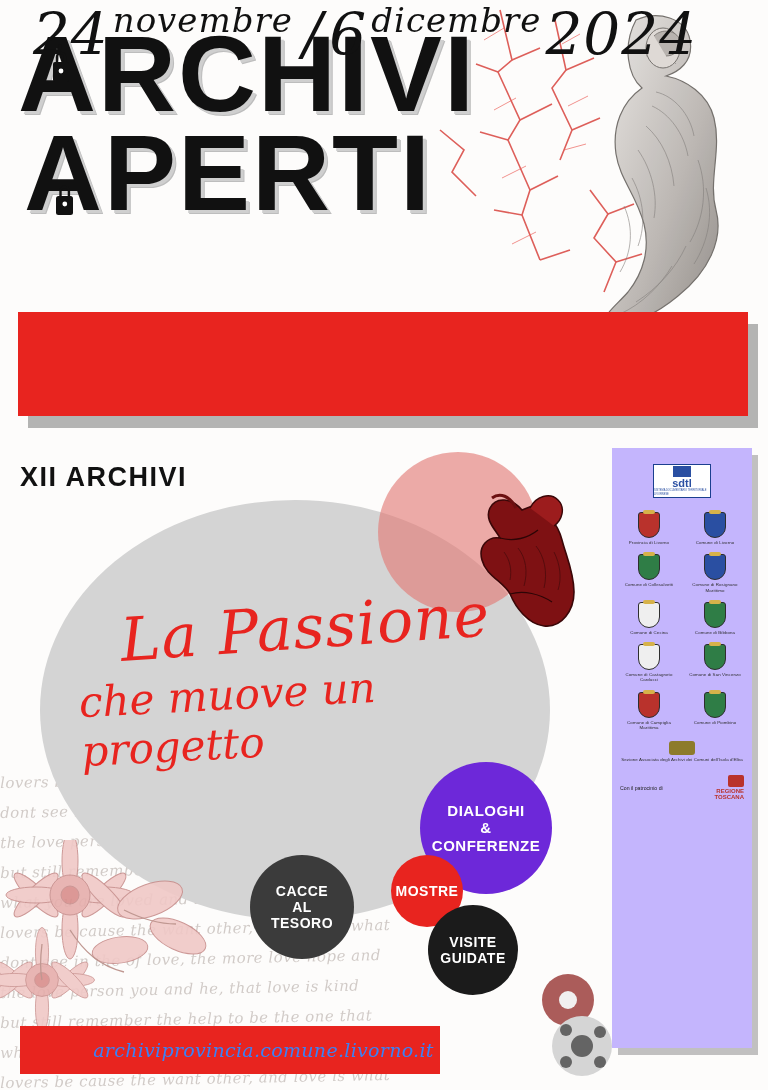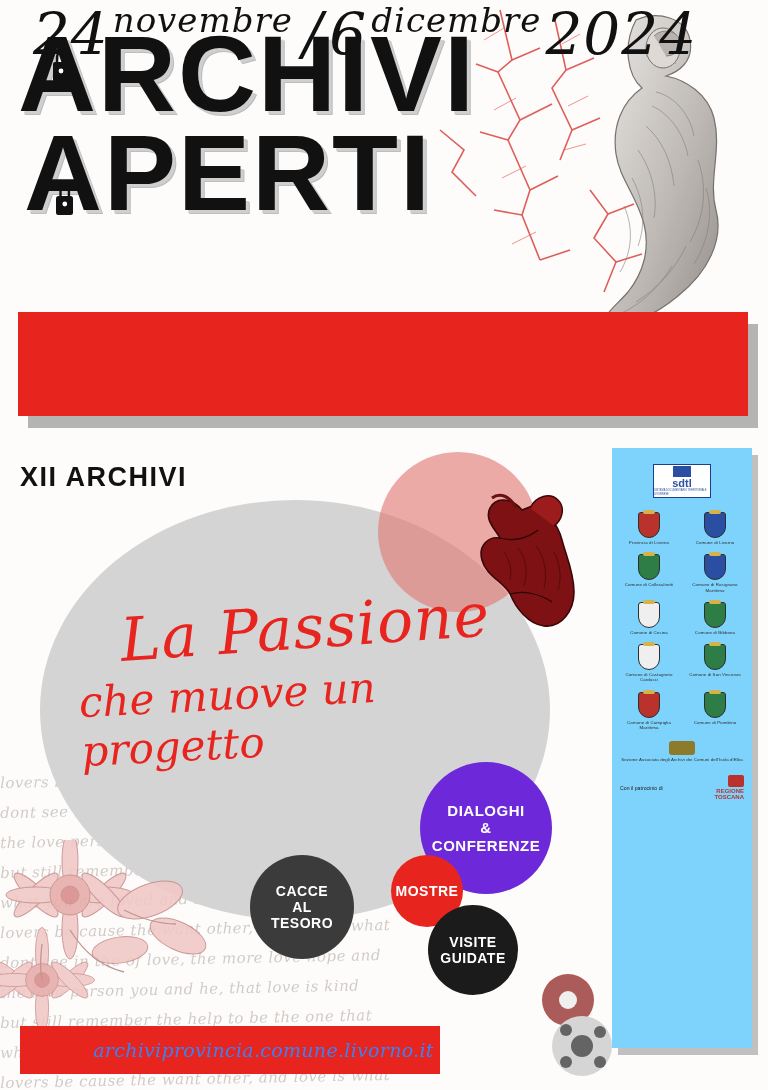--- a/index.html
+++ b/index.html
@@ -207,21 +207,21 @@
     left: 0px; top: 840px;
     width: 230px; height: 200px;
     opacity: .9;
   }
 
   
   .sponsor-panel {
     position: absolute;
     left: 612px; top: 448px;
     width: 140px; height: 600px;
-    background: #7dd3fc;
+    background: #c4b5fd;
     box-shadow: 6px 7px 0 rgba(120,120,120,0.45);
     padding: 12px 6px 8px 6px;
   }
   .sdtl-logo {
     width: 58px; height: 34px;
     margin: 4px auto 14px auto;
     background: #fff;
     border: 1px solid #1b3f8f;
     display: flex; flex-direction: column;
     align-items: center; justify-content: center;

